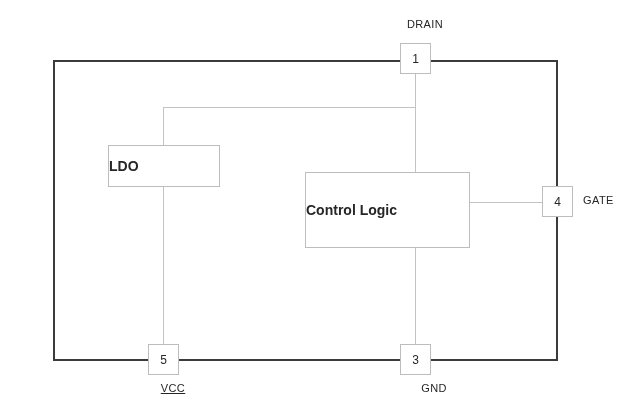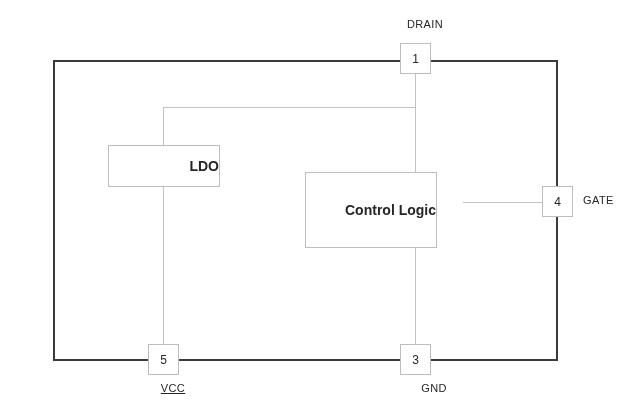--- a/index.html
+++ b/index.html
@@ -27,21 +27,21 @@
     position: absolute;
     background: var(--wire, #c3c3c3);
     z-index: 2;
   }
   .wire.h { height: 1px; }
   .wire.v { width: 1px; }
   .block {
     position: absolute;
     background: #ffffff;
     border: 1px solid var(--box-border, #bdbdbd);
-    display: flex; align-items: center; justify-content: flex-end;
+    display: flex; align-items: center; justify-content: flex-start;
     z-index: 3;
   }
   .block-label {
     font-weight: bold;
     font-size: 14px;
     color: var(--text, #262626);
   }
   .pinbox {
     position: absolute;
     width: 31px; height: 31px;
@@ -72,21 +72,21 @@
   <div class="wire v" style="left:415px; top:74px;  height:98px;"></div>
   <div class="wire h" style="left:163px; top:107px; width:252px;"></div>
   <div class="wire v" style="left:163px; top:107px; height:38px;"></div>
   <div class="wire v" style="left:163px; top:187px; height:157px;"></div>
   <div class="wire v" style="left:415px; top:248px; height:96px;"></div>
   <div class="wire h" style="left:463px; top:202px; width:79px;"></div>
 
   <div class="block" style="left:108px; top:145px; width:112px; height:42px;">
     <span class="block-label">LDO</span>
   </div>
-  <div class="block" style="left:305px; top:172px; width:132px; height:76px;">
+  <div class="block" style="left:305px; top:172px; width:165px; height:76px;">
     <span class="block-label">Control Logic</span>
   </div>
 
   <div class="pinlabel centered" style="left:415px; top:18px;">DRAIN</div>
   <div class="pinbox" style="left:400px; top:43px;">
     <span>1</span>
   </div>
 
   <div class="pinbox" style="left:542px; top:186px;">
     <span>4</span>

